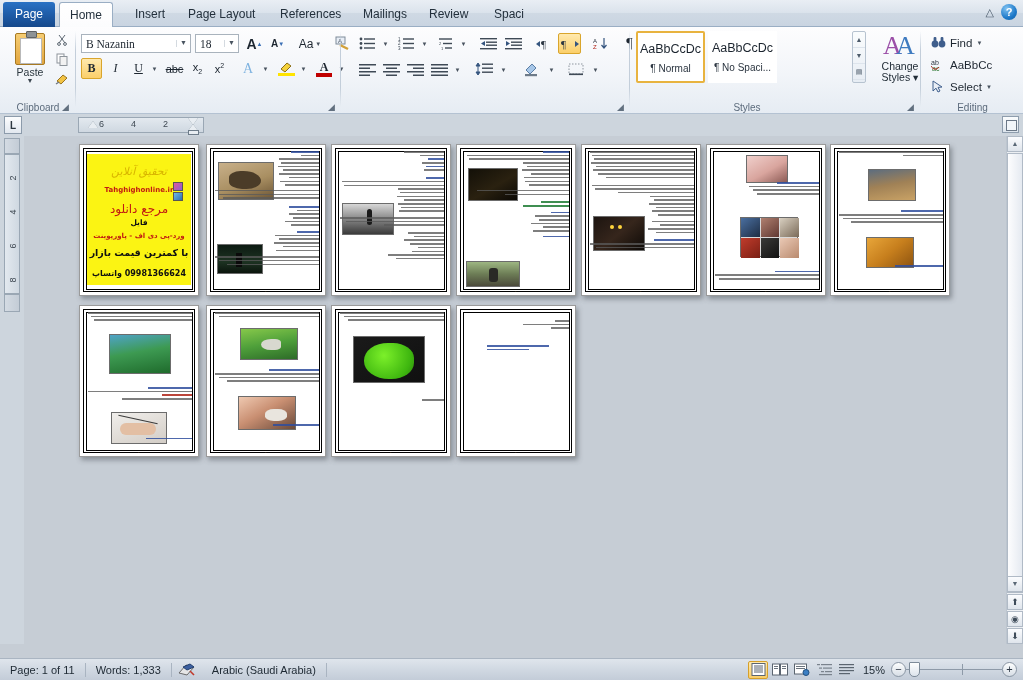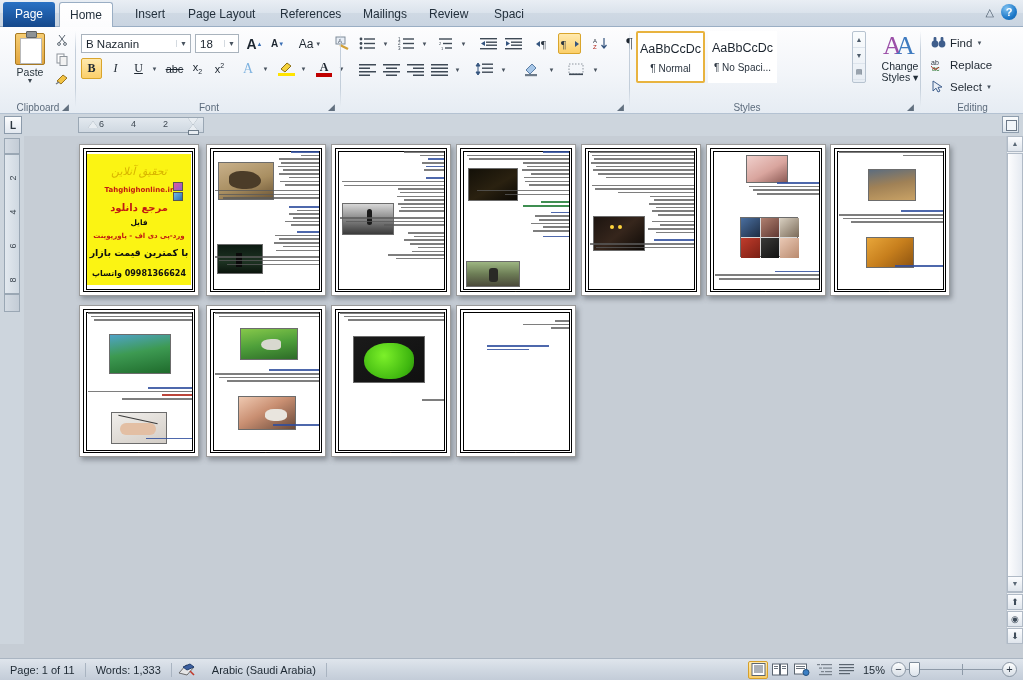--- a/index.html
+++ b/index.html
@@ -95,21 +95,21 @@
     text-align: center; color: #1d2630; font-size: 12px;
     display: flex; align-items: center; justify-content: center;
   }
   .btn.on {
     background: linear-gradient(to bottom,#ffe9ae,#fbcf6a);
     border: 1px solid #d9a52c;
   }
   .cb {
     position: absolute; background: #fff; border: 1px solid #a9b3bd;
     font-size: 11.5px; color: #1b242e; cursor: text;
-    display: flex; align-items: center;
+    display: flex; align-items: center; font-family: Liberation Serif, serif;
   }
   .cb span.v { padding-left: 4px; flex: 1; overflow: hidden; white-space: nowrap; }
   .cb i.ar {
     width: 14px; text-align: center; font-style: normal;
     font-size: 7px; color: #48535f; border-left: 1px solid #d4dae0;
     line-height: 100%; cursor: pointer;
   }
 
   
   .sty {
@@ -437,21 +437,20 @@
           <i style="font-size:6px;font-style:normal;color:#49535f">▼</i>
         </div>
       <div class="btn" style="left:236px;top:31px;width:22px;height:21px;flex-direction:column;gap:0">
         <span style="font-size:12px;font-weight:600;line-height:12px;font-family:'Liberation Serif',serif">A</span>
         <div style="width:16px;height:4px;background:#c00000"></div>
       </div>
       <div class="btn" style="left:259px;top:31px;width:11px;height:21px">
           <i style="font-size:6px;font-style:normal;color:#49535f">▼</i>
         </div>
 
-      <div class="group-label">Font</div>
       <div class="dlg" style="right:3px">◢</div>
       <div class="group-sep" style="right:0"></div>
     </div>
 
     <div class="group" style="left:342px;width:288px">
 
       <div class="btn" style="left:14px;top:6px;width:23px;height:21px">
         <svg width="17" height="13" viewBox="0 0 17 13">
             <g fill="#3f4a56">
               <circle cx="2" cy="2" r="1.4"></circle>
@@ -664,21 +663,21 @@
           </svg>
         <span>Find</span>
         <i style="font-size:6px;font-style:normal;color:#49535f">▼</i>
       </div>
       <div class="ed-item" style="left:6px;top:28px">
         <svg width="15" height="13" viewBox="0 0 15 13">
             <text x="0" y="7" font-size="7" fill="#2b3540">ab</text>
             <text x="1" y="12.5" font-size="7" fill="#2f7a36">ac</text>
             <path d="M0 8 C2 12, 6 12, 8 9" stroke="#b02418" stroke-width="1" fill="none"></path>
           </svg>
-        <span>Replace</span>
+        <span>AaBbCc</span>
       </div>
       <div class="ed-item" style="left:6px;top:50px">
         <svg width="15" height="13" viewBox="0 0 15 13">
             <path d="M2 1 L2 11 L5 8.2 L7 12 L9 11 L7 7.4 L11 7 Z" fill="#e9eef5" stroke="#3f5e8c"></path>
           </svg>
         <span>Select</span>
         <i style="font-size:6px;font-style:normal;color:#49535f">▼</i>
       </div>
       <div class="group-label">Editing</div>
     </div>
@@ -711,21 +710,21 @@
 
   <div class="canvas">
 
     <div class="page" style="left:55px;top:8px;width:120px;height:152px">
       <div class="frame">
           <div class="frame2"></div>
         </div>
       <div class="ad">
         <div class="ad-t" style="top:11px;font-size:11px;color:#d8b400;font-style:italic;letter-spacing:-0.5px">تحقیق آنلاین</div>
         <div class="ad-t" style="top:32px;font-size:7px;color:#c11a12;font-weight:bold;direction:ltr">Tahghighonline.ir</div>
-        <div class="ad-t" style="top:48px;font-size:10px;color:#c11a12;font-weight:bold">مرجع دانلود</div>
+        <div class="ad-t" style="top:48px;font-size:12px;color:#c11a12;font-weight:normal">مرجع دانلود</div>
         <div class="ad-t" style="top:64px;font-size:7.5px;color:#111;font-weight:bold">فایل</div>
         <div class="ad-t" style="top:78px;font-size:7px;color:#c11a12;font-weight:bold">ورد-پی دی اف - پاورپوینت</div>
         <div class="ad-t" style="top:93px;font-size:9.5px;color:#111;font-weight:bold">با کمترین قیمت بازار</div>
         <div class="ad-t" style="top:115px;font-size:8px;color:#111;font-weight:bold">09981366624 واتساپ</div>
         <div style="position:absolute;right:8px;top:28px;width:10px;height:9px;background:linear-gradient(135deg,#e05a9a,#8f5fd0);border:0.5px solid #555"></div>
         <div style="position:absolute;right:8px;top:38px;width:10px;height:9px;background:linear-gradient(135deg,#6fb8e8,#2f6fae);border:0.5px solid #555"></div>
       </div>
     </div>
 
     <div class="page" style="left:182px;top:8px;width:120px;height:152px">

